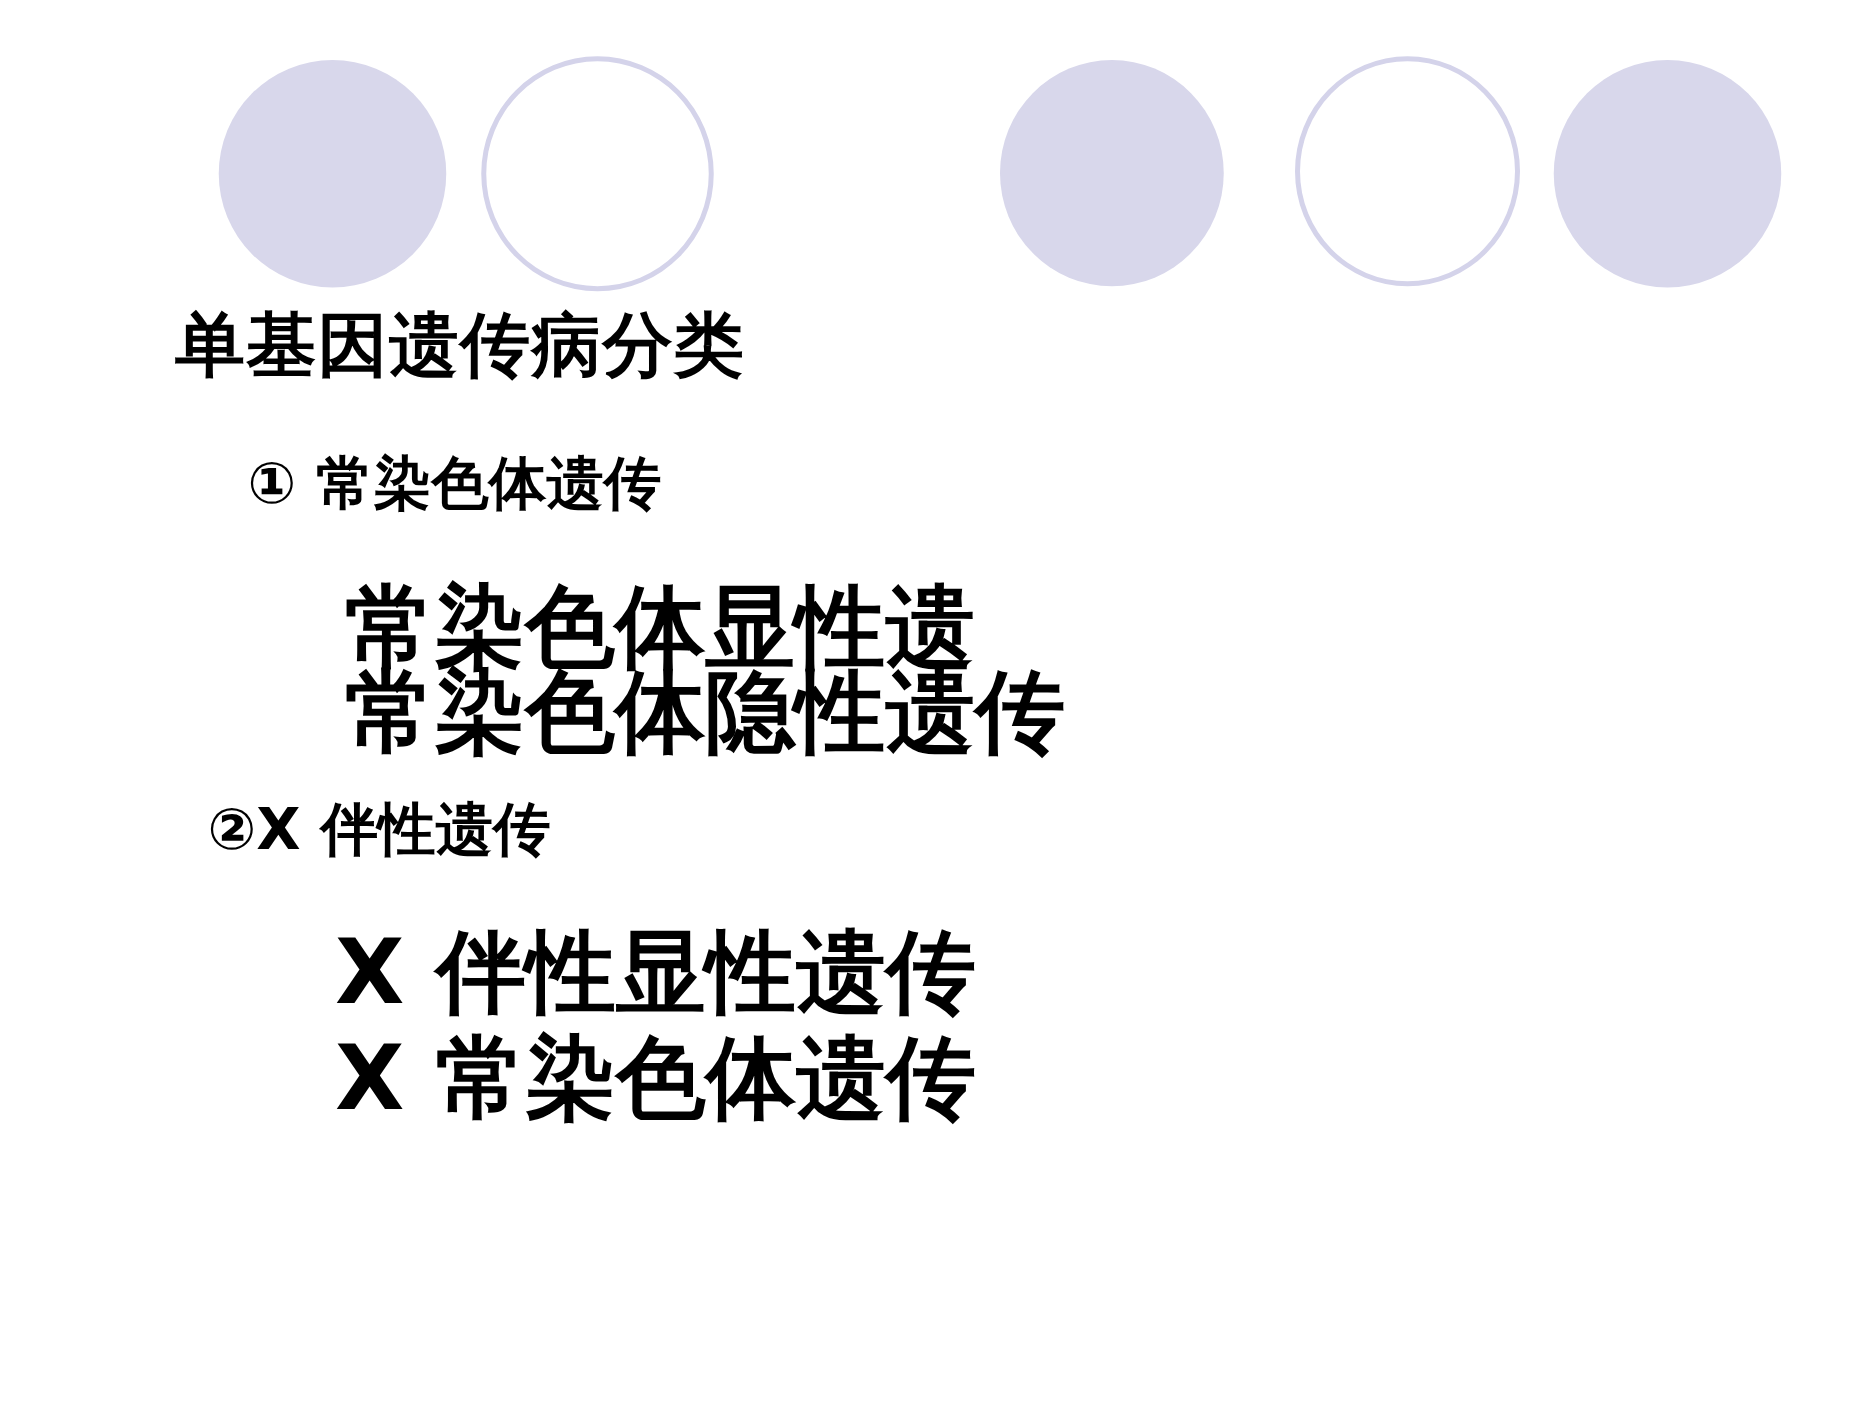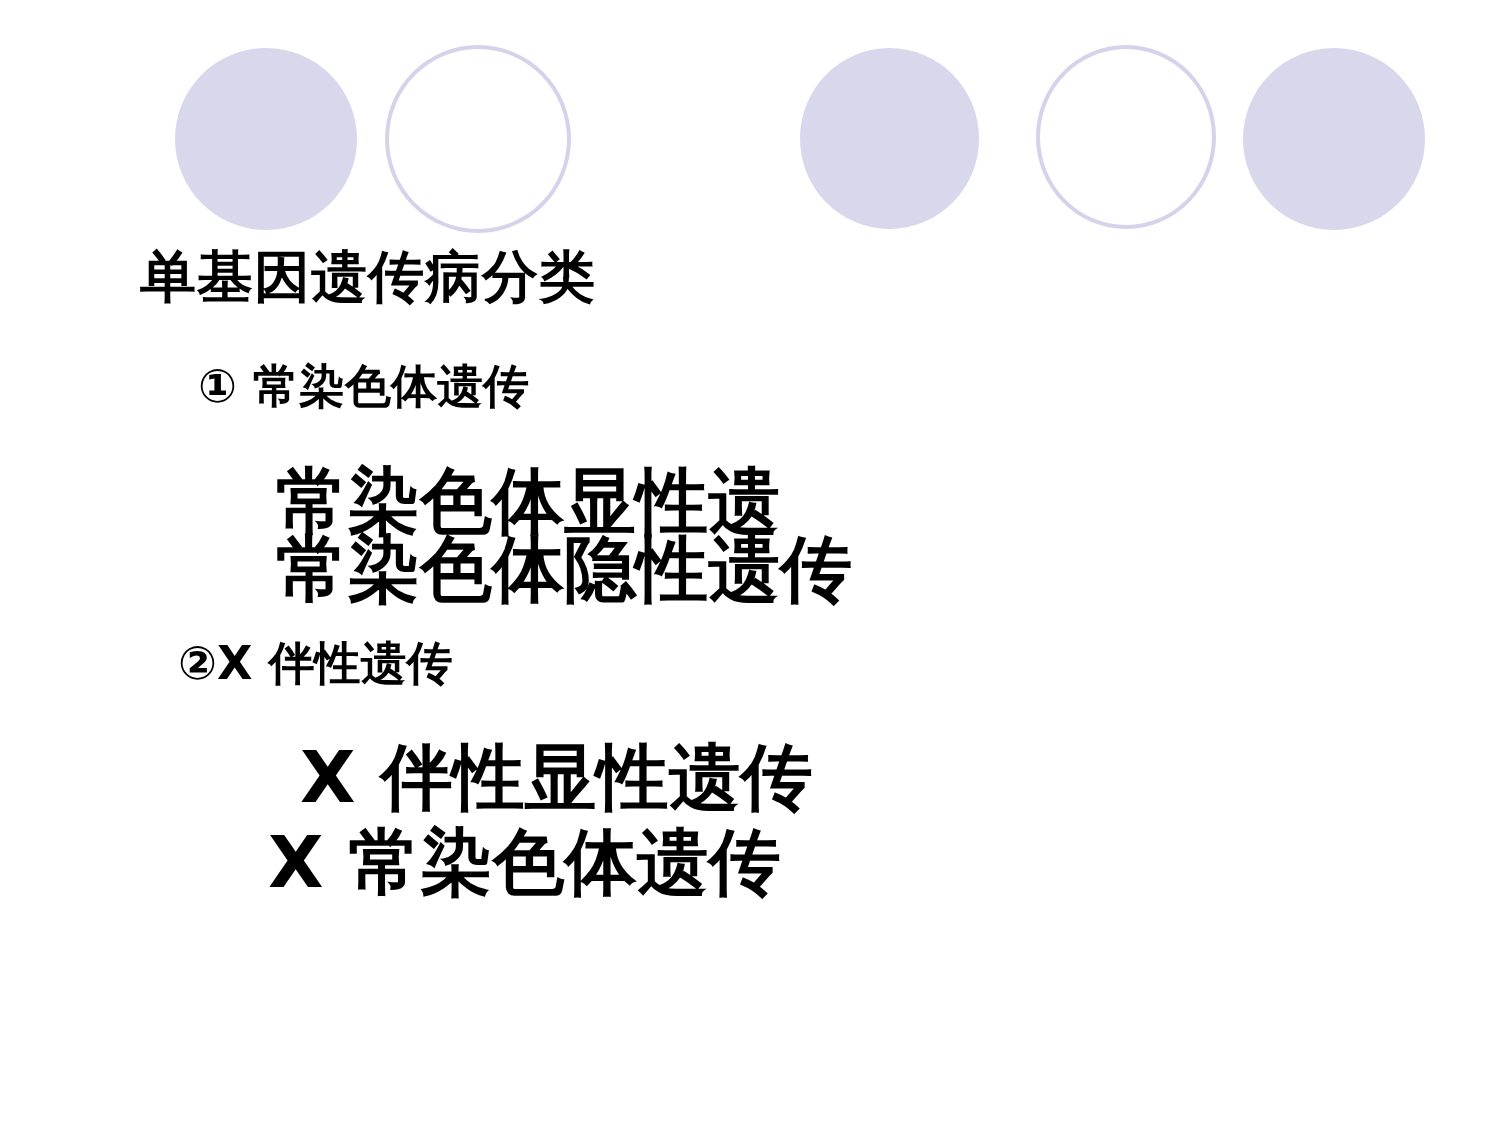--- a/index.html
+++ b/index.html
@@ -69,22 +69,22 @@
   .lvl1 {
     font-size: 46px;
   }
   .lvl2 {
     font-size: 72px;
   }
 
   .r-item1   { left: 198px; top: 362px; }
   .r-sub1a   { left: 276px; top: 464px; }
   .r-sub1b   { left: 276px; top: 532px; }
-  .r-item2   { left: 178px; top: 639px; }
-  .r-sub2a   { left: 268px; top: 740px; margin-left: 32px; }
+  .r-item2   { left: 166px; top: 639px; }
+  .r-sub2a   { left: 268px; top: 740px; }
   .r-sub2b   { left: 268px; top: 825px; }
   .r-item3   { left: 166px; top: 911px; }
 </style>
 </head>
 <body>
 
 <div id="slide">
 
   <div class="deco-band">
     <div class="deco-circle filled c1"></div>

